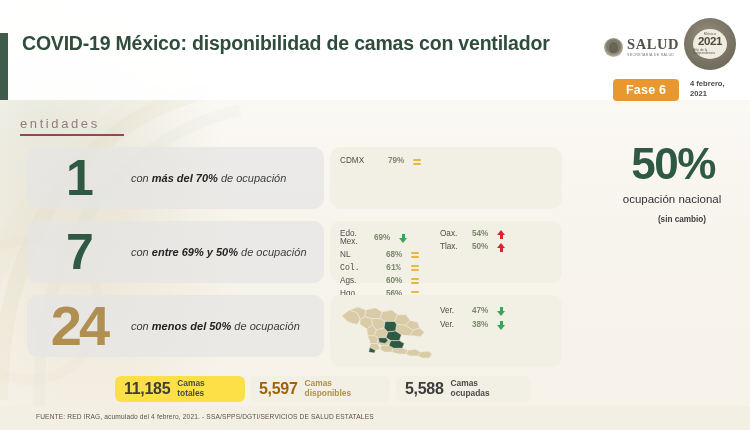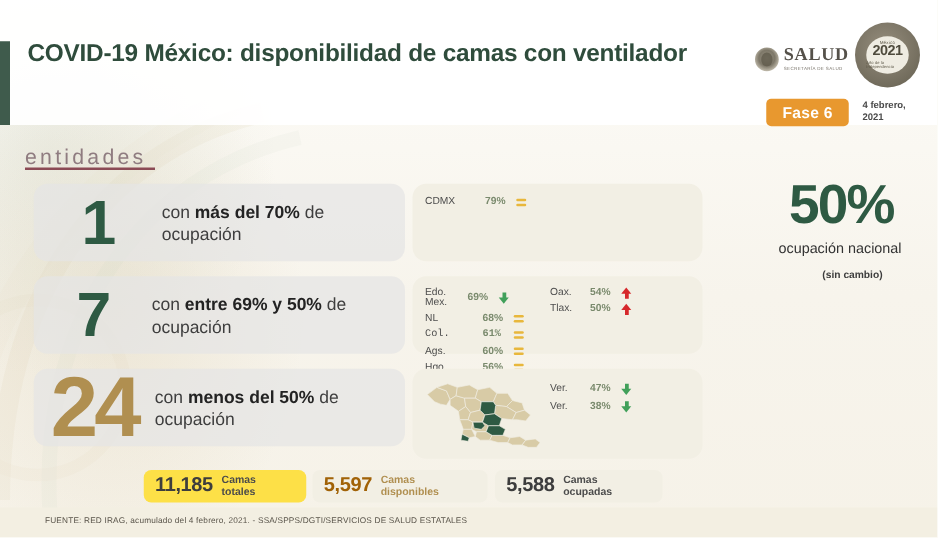--- a/index.html
+++ b/index.html
@@ -74,40 +74,40 @@
     padding:4px 13px;font-size:12.5px;font-weight:bold;letter-spacing:.2px;
   }
   .date-box{
     position:absolute;left:690px;top:79px;width:55px;
     font-size:7.6px;font-weight:bold;color:#4a4a4a;line-height:1.35;
   }
 
   
   .ent-label{
     position:absolute;left:20px;top:116px;
-    font-size:17px;color:#8f7c80;letter-spacing:2.6px;font-weight:500;
+    font-size:13px;color:#8f7c80;letter-spacing:2.6px;font-weight:500;
   }
   .ent-rule{position:absolute;left:20px;top:134px;width:104px;height:1.6px;background:#8b4a55;}
 
   
   .ecard{
     position:absolute;left:27px;width:297px;height:62px;
     background:rgba(228,228,228,.72);border-radius:11px;
     display:flex;align-items:center;
   }
   #ecard-0{top:147px;}
   #ecard-1{top:221px;}
   #ecard-2{top:295px;}
   .ebig{
     width:104px;text-align:center;font-size:50px;font-weight:bold;
     line-height:1;letter-spacing:-2px;
   }
   .ebig.green{color:#2e5a43;}
-  .ebig.gold{color:#b08f50;font-size:68px;letter-spacing:-3px;}
-  .etext{font-size:14px;color:#3e3e3e;line-height:1.32;}
+  .ebig.gold{color:#b08f50;font-size:56px;letter-spacing:-3px;}
+  .etext{font-size:11px;color:#3e3e3e;line-height:1.32;font-style:italic;}
   .etext b{color:#232323;}
 
   
   .mpanel{
     position:absolute;left:330px;width:232px;
     background:#f2efe4;border-radius:11px;
   }
   #mpanel-0{top:147px;height:62px;}
   #mpanel-1{top:221px;height:62px;}
   #mpanel-2{top:295px;height:72px;}

